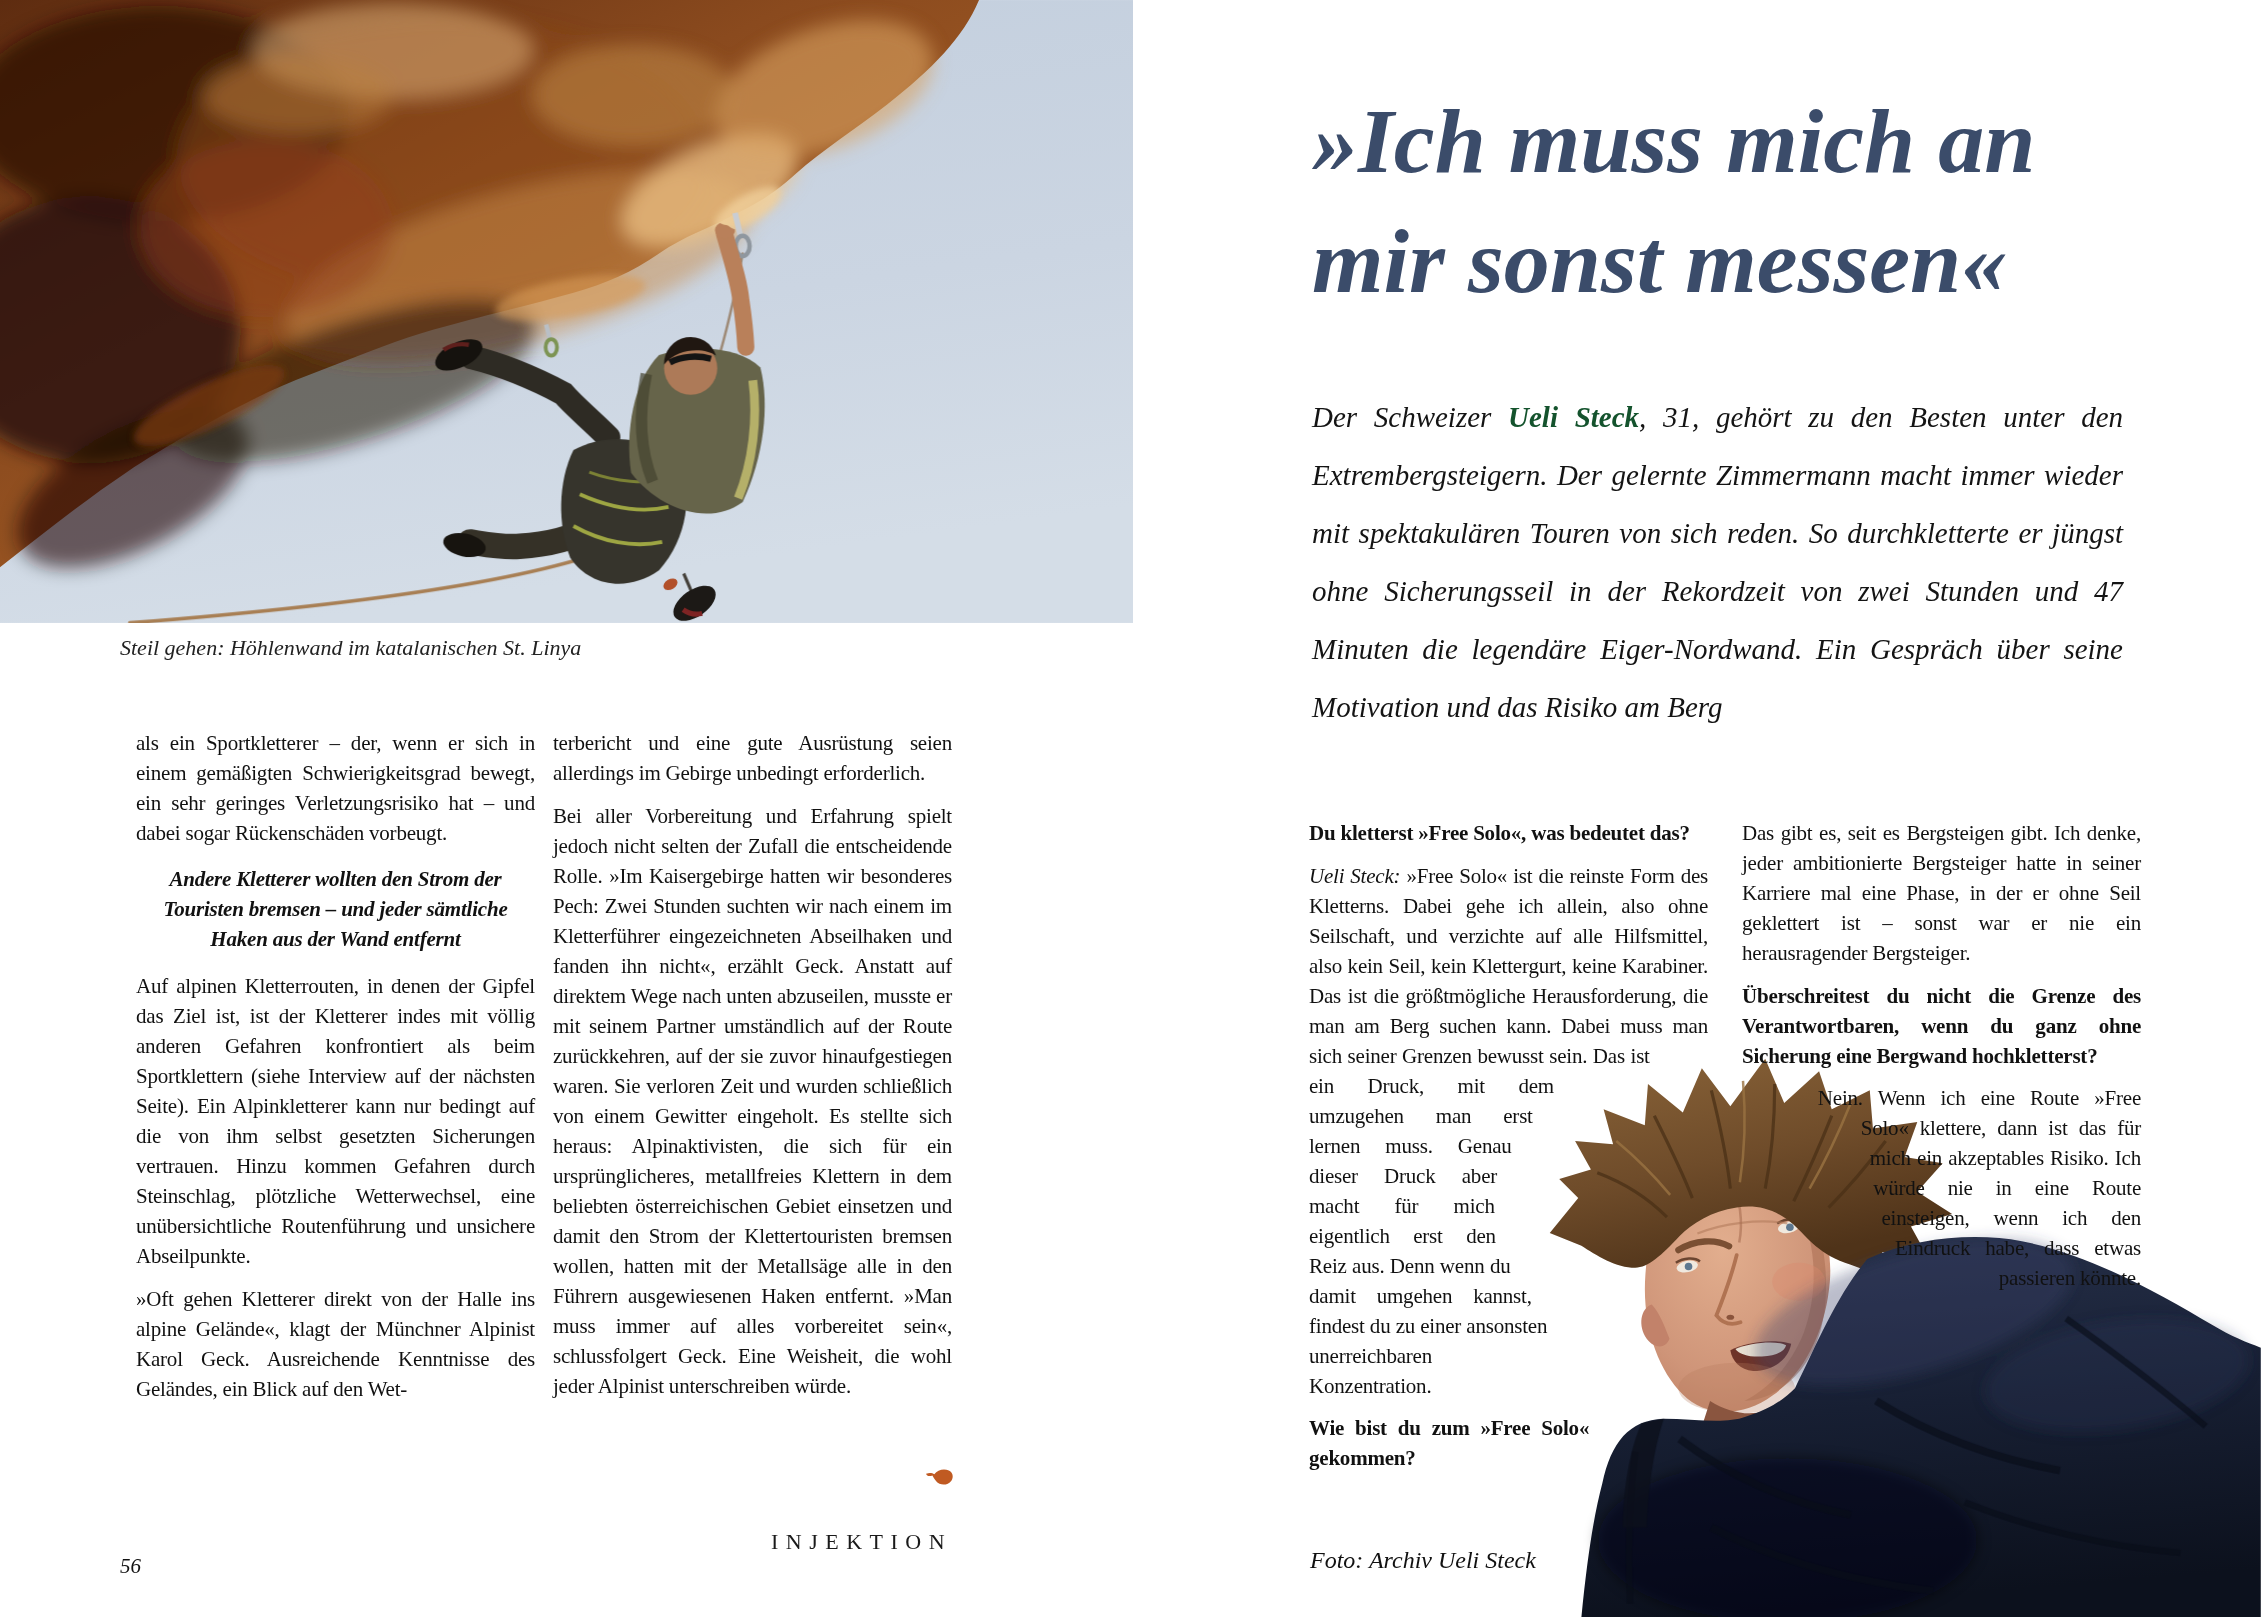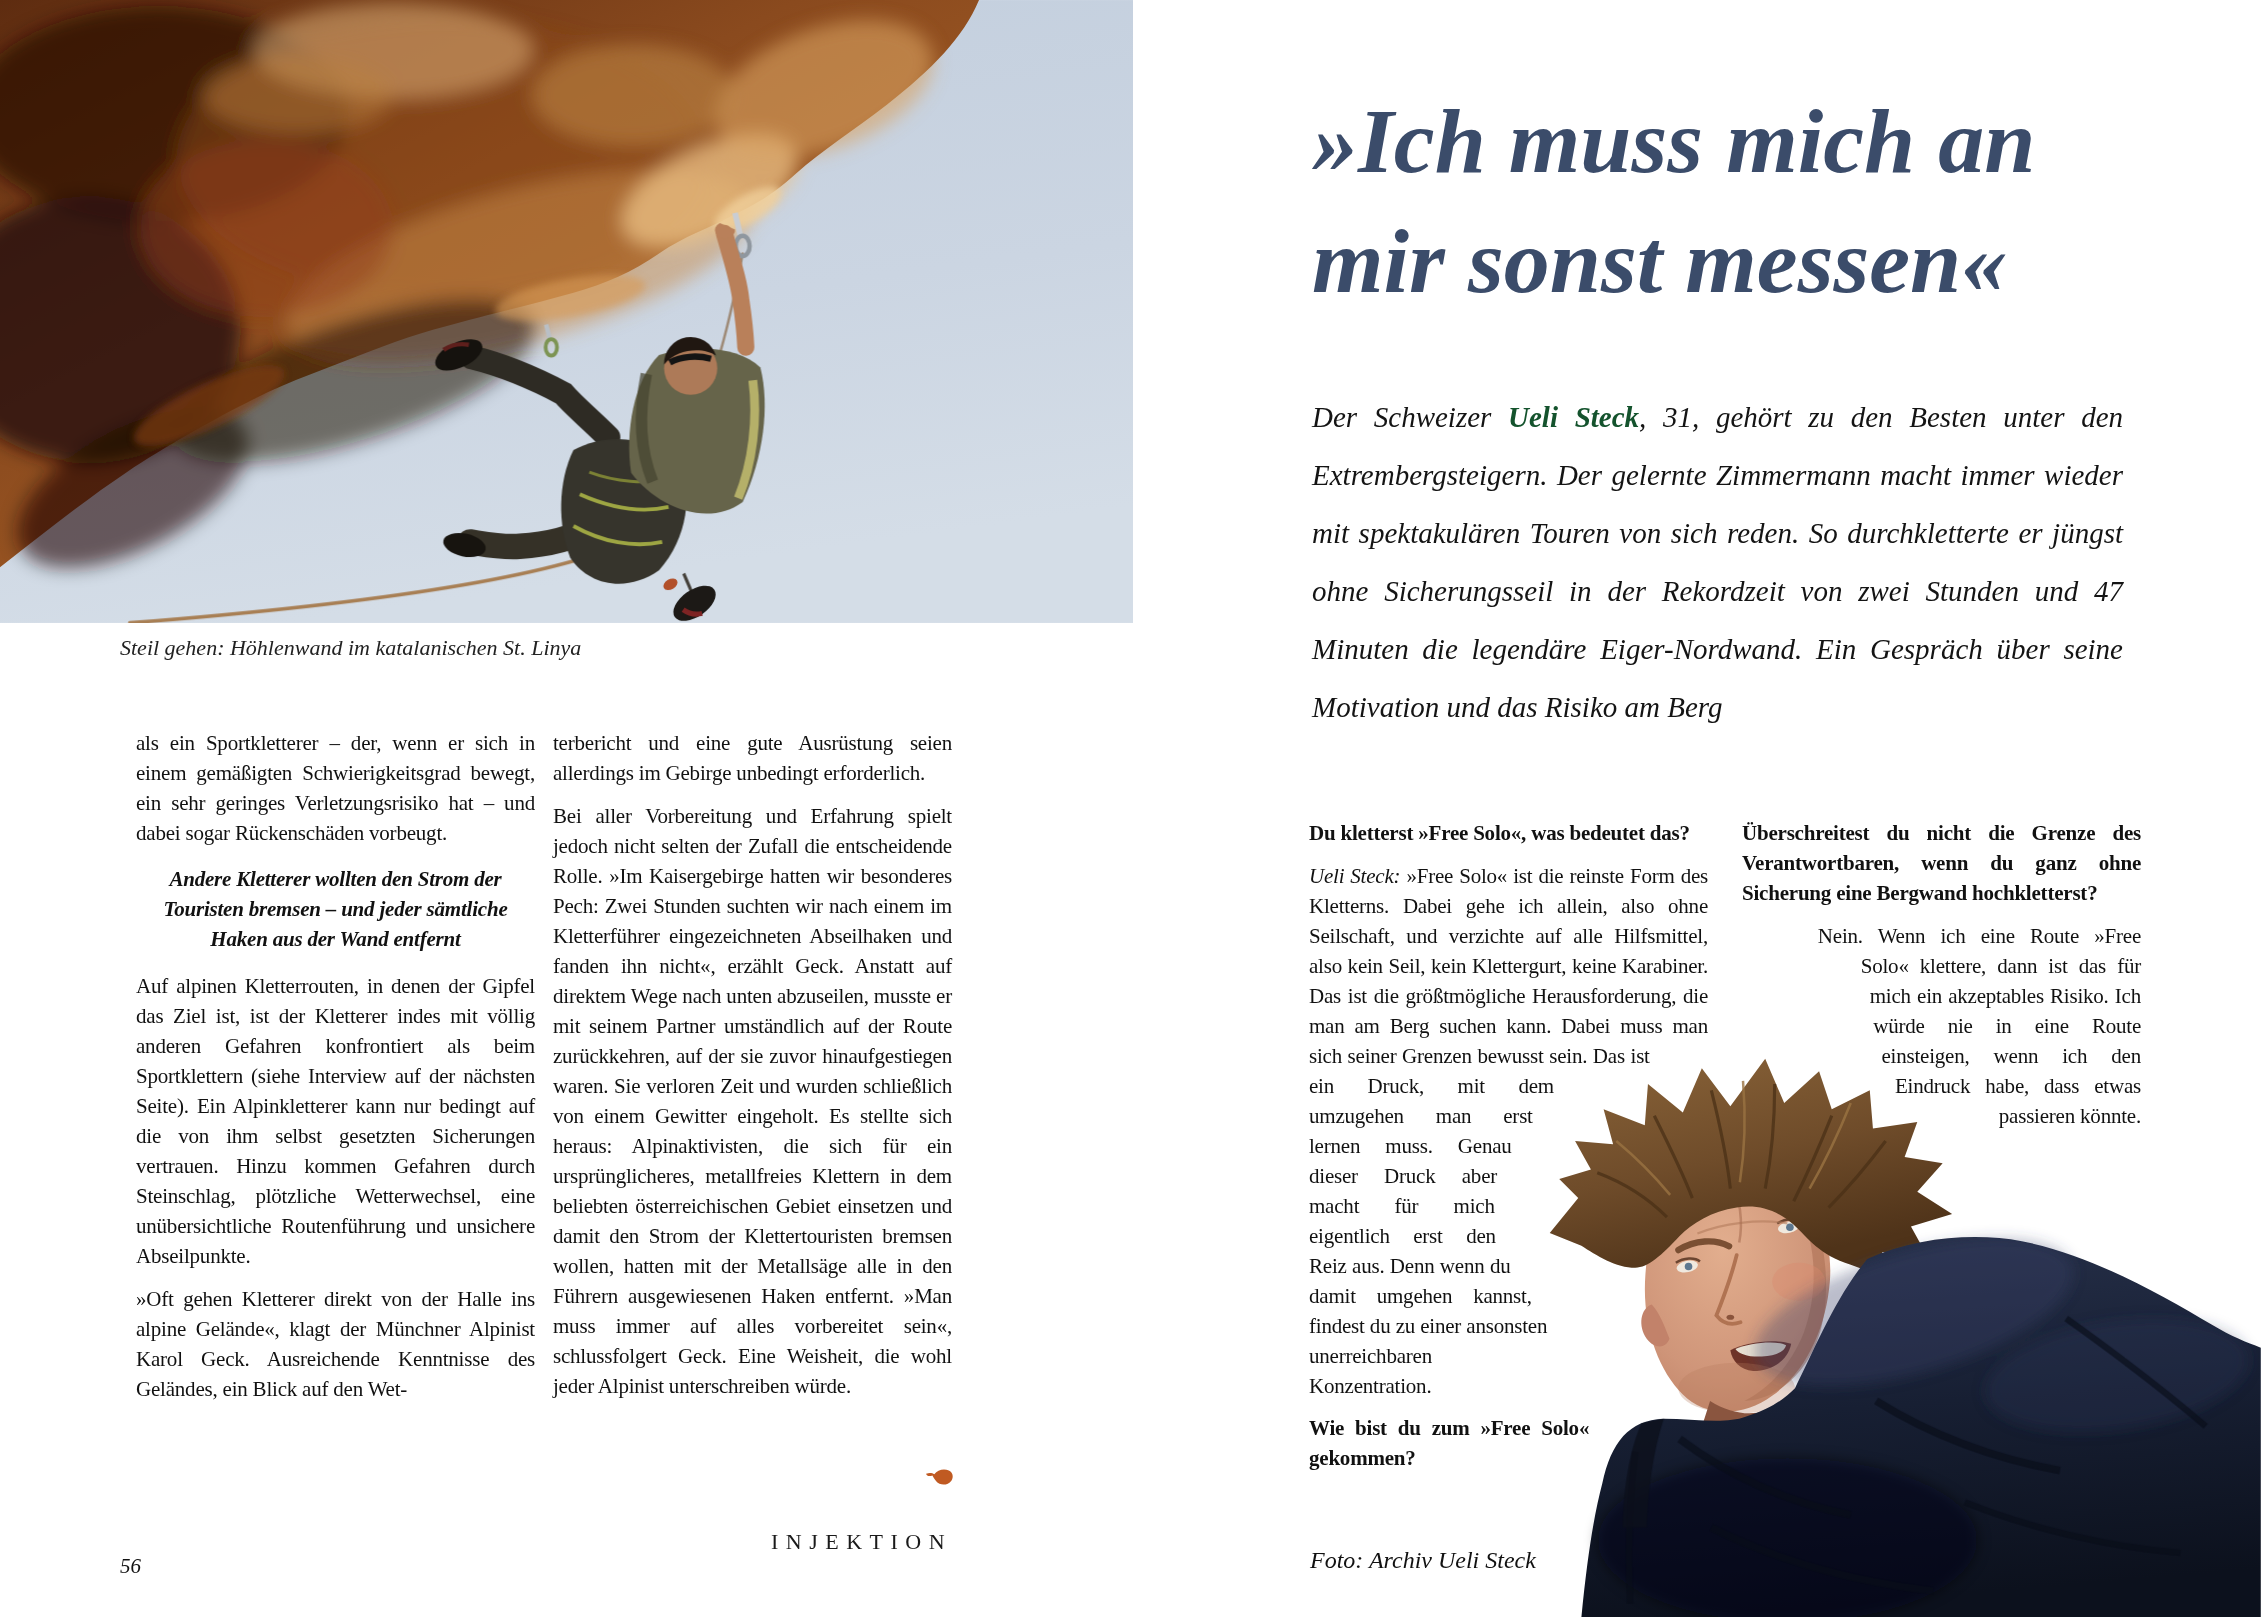--- a/index.html
+++ b/index.html
@@ -254,20 +254,21 @@
     <span>Der Schweizer </span><span class="name">Ueli Steck</span><span>, 31,  gehört zu den Besten unter den Extrembergsteigern. Der gelernte Zimmermann macht immer wieder mit spektakulären Touren von sich reden. So durchkletterte er jüngst ohne Sicherungsseil in der Rekordzeit von zwei Stunden und 47 Minuten die legendäre Eiger-Nordwand. Ein Gespräch über seine Motivation und das Risiko am Berg</span>
   </div>
 
   <div id="right-col1" class="abs col textlayer">
     <p class="q">Du kletterst »Free Solo«, was bedeutet das?</p>
     <p><span class="wrap-right"></span><span class="speaker">Ueli Steck:</span><span> »Free Solo« ist die reinste Form des Kletterns. Dabei gehe ich allein, also ohne Seilschaft, und verzichte auf alle Hilfsmittel, also kein Seil, kein Klettergurt, keine Karabiner. Das ist die größtmögliche Herausforderung, die man am Berg suchen kann. Dabei muss man sich seiner Grenzen bewusst sein. Das ist ein Druck, mit dem umzugehen man erst lernen muss. Genau dieser Druck aber macht für mich eigentlich erst den Reiz aus. Denn wenn du damit umgehen kannst, findest du zu einer ansonsten unerreichbaren Konzentration.</span></p>
     <p class="q">Wie bist du zum »Free Solo« gekommen?</p>
   </div>
 
   <div id="right-col2" class="abs col textlayer">
+    <p>Das gibt es, seit es Bergsteigen gibt. Ich denke, jeder ambitionierte Bergsteiger hatte in seiner Karriere mal eine Phase, in der er ohne Seil geklettert ist – sonst war er nie ein herausragender Bergsteiger.</p>
     <p class="q">Überschreitest du nicht die Grenze des Verantwortbaren, wenn du ganz ohne Sicherung eine Bergwand hochkletterst?</p>
     <p class="last-right"><span class="wrap-left"></span><span>Nein. Wenn ich eine Route »Free Solo« klettere, dann ist das für mich ein akzeptables Risiko. Ich würde nie in eine Route einsteigen, wenn ich den Eindruck habe, dass etwas passieren könnte.</span></p>
   </div>
 
   <div id="photo-credit" class="abs textlayer">Foto: Archiv Ueli Steck</div>
 
 </div>
 
 
 </body></html>

